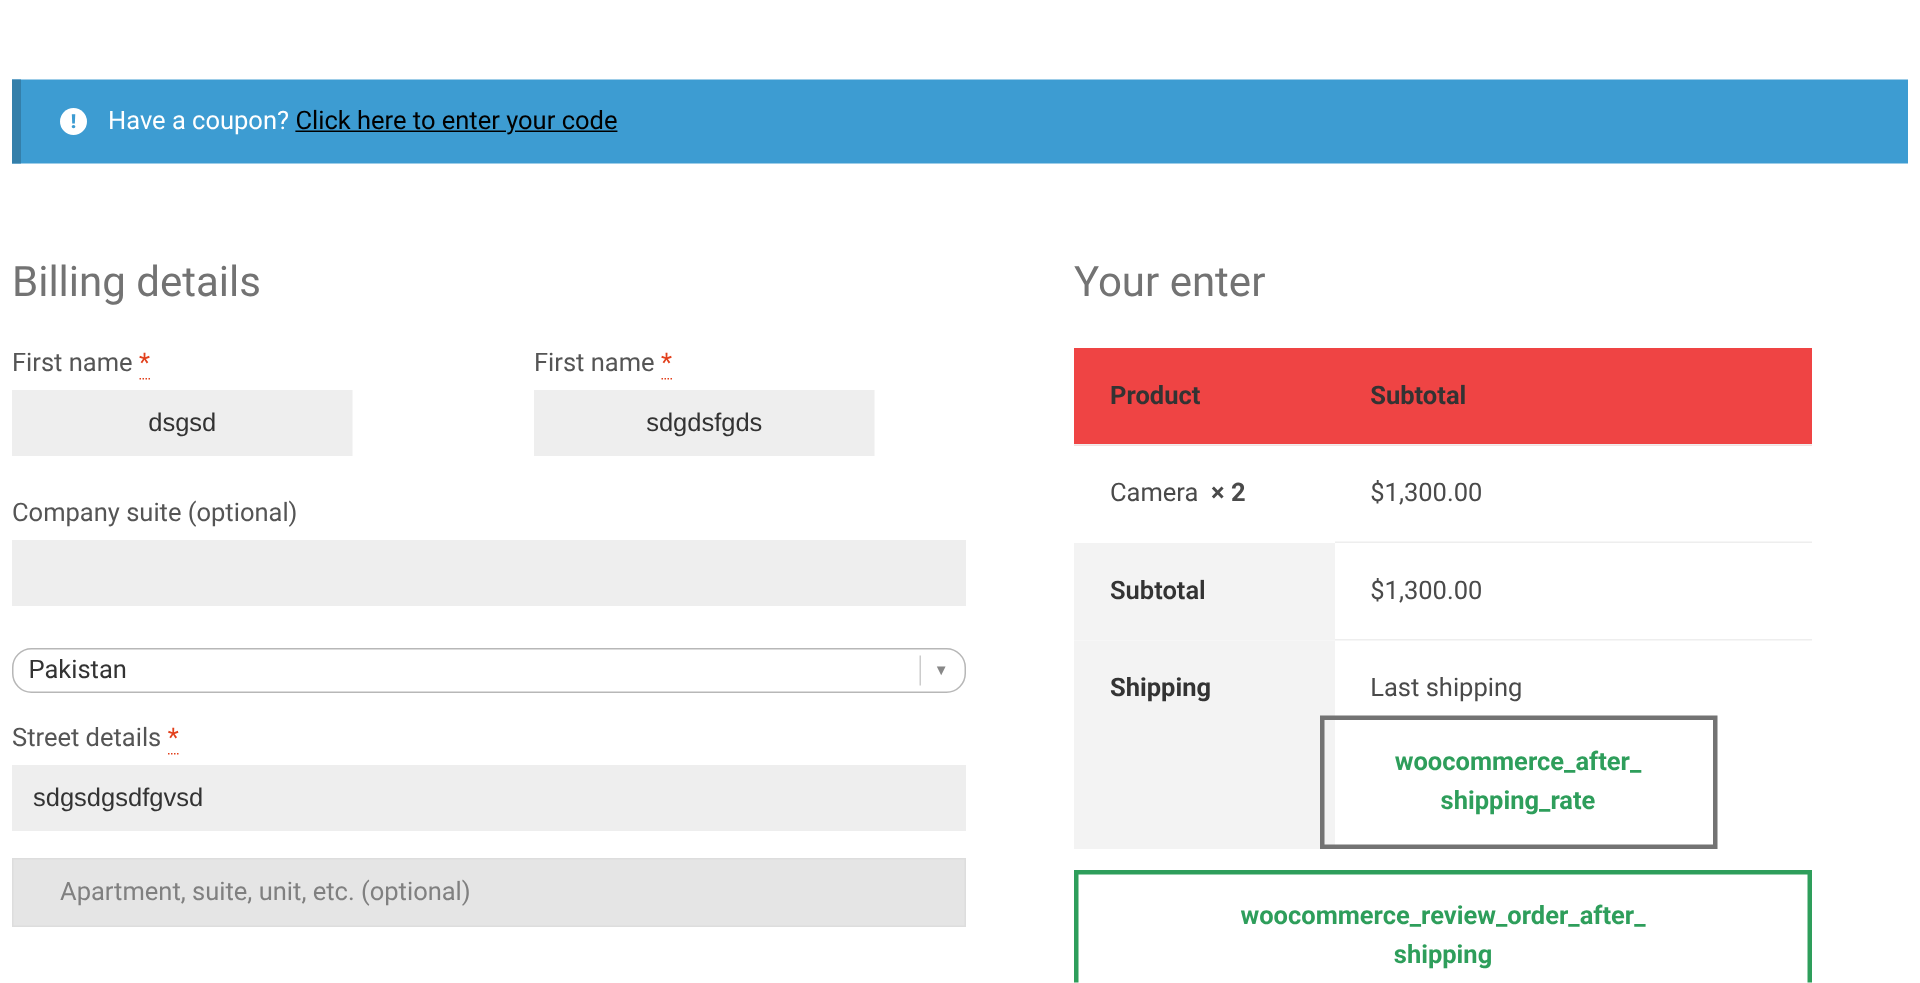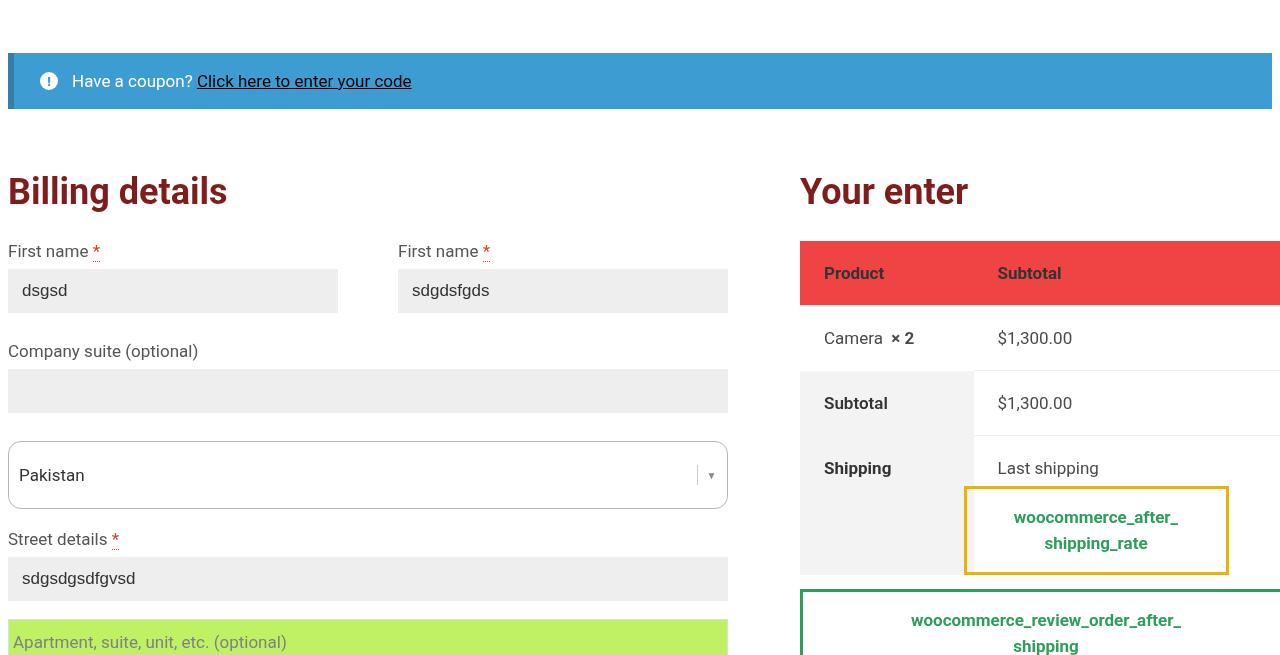--- a/index.html
+++ b/index.html
@@ -44,23 +44,23 @@
 
   
   .cols {
     display: flex;
     gap: 72px;
   }
   .billing { flex: 0 0 636px; }
   .order   { flex: 0 0 492px; }
 
   h2.section-title {
-    font-size: 36px;
-    font-weight: 700;
-    color: #7f1d1d;
+    font-size: 28px;
+    font-weight: 400;
+    color: #737373;
     margin-bottom: 28px;
   }
 
   
   .row2 { display: flex; gap: 60px; }
   .field { margin-bottom: 28px; }
   .field label {
     display: block;
     font-size: 17px;
     color: #555;
@@ -70,47 +70,47 @@
   .field input[type=text],
   .field .select-like {
     width: 100%;
     font-size: 17px;
     padding: 12px 14px;
     border: none;
     background: #eeeeee;
     color: #333;
   }
   .row2 .field { flex: 1; }
-  .row2 .field input[type=text] { width: 330px; }
+  .row2 .field input[type=text] { width: 227px; text-align: center; }
 
   .select-like {
     background: #fff !important;
     border: 1px solid #b7b7b7 !important;
     border-radius: 13px;
     display: flex;
     align-items: center;
     justify-content: space-between;
-    padding: 23px 10px !important;
+    padding: 4px 10px !important;
   }
   .select-like .chev {
     width: 20px; height: 20px;
     border-left: 1px solid #ccc;
     display:flex; align-items:center; justify-content:center;
     color: #888;
     font-size: 10px;
     padding-left: 8px;
   }
 
   .field .placeholder-box {
     width: 100%;
     border: 1px solid #ddd;
-    background: #bef264;
+    background: #e5e5e5;
     color: #808080;
     font-size: 17px;
-    padding: 12px 4px;
+    padding: 12px 31px;
   }
 
   
   .order-table { width: 100%; border-collapse: collapse; }
   .order-table th, .order-table td {
     text-align: left;
     font-size: 17px;
     padding: 22px 24px;
   }
   .order-table thead th {
@@ -129,21 +129,21 @@
   }
   .order-table .hrow td {
     background: #fff;
   }
   .qty { font-weight: 700; }
 
   .ship-row th { background: #f3f3f3; vertical-align: top; }
   .ship-row td { background: #fff; vertical-align: top; padding-top: 22px; padding-bottom: 0; }
 
   .hook-box {
-    border: 3px solid #eab308;
+    border: 3px solid #737373;
     color: #2e9e5b;
     font-weight: 700;
     font-size: 17px;
     text-align: center;
     padding: 16px 24px;
     margin-top: 8px;
     line-height: 1.5;
   }
   .hook-wide {
     margin-top: 14px;

